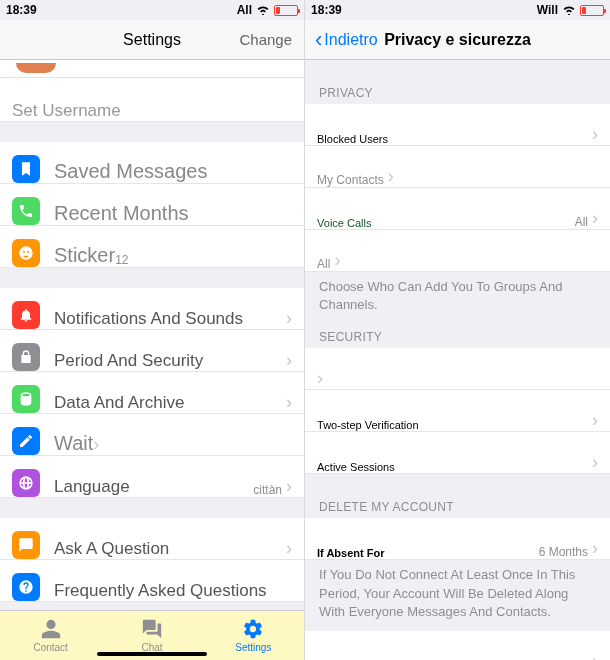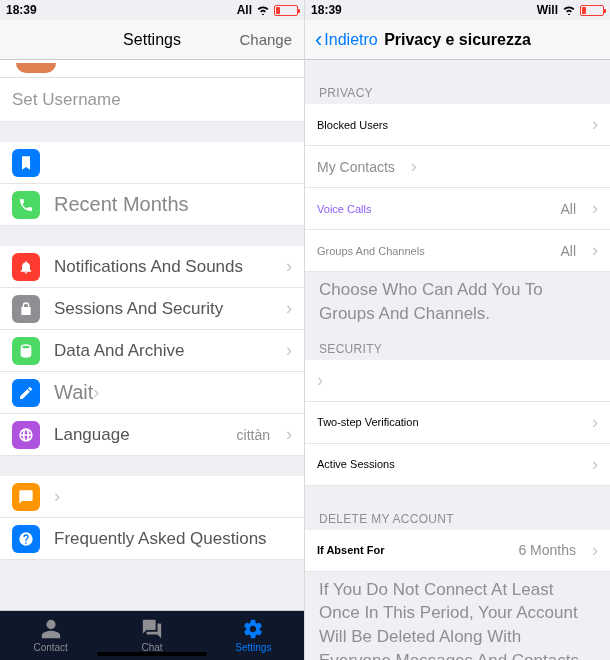--- a/index.html
+++ b/index.html
@@ -12,42 +12,42 @@
 .battery{width:24px;height:11px;border:1px solid #ff3b30;border-radius:2px;position:relative}
 .battery::after{content:"";position:absolute;right:-3px;top:3px;width:2px;height:4px;background:#ff3b30;border-radius:0 1px 1px 0}
 .battery::before{content:"";position:absolute;left:1px;top:1px;width:4px;height:7px;background:#ff3b30;border-radius:1px}
 .nav-bar{height:40px;display:flex;align-items:center;justify-content:center;position:relative;border-bottom:1px solid #c8c7cc;background:#f7f7f8}
 .nav-title{font-size:16px;font-weight:500;color:#000}
 .nav-left{position:absolute;left:10px;display:flex;align-items:center;color:#007aff;font-size:16px}
 .nav-right{position:absolute;right:12px;color:#666;font-size:15px}
 .content{flex:1;overflow-y:hidden}
 .profile-strip{height:18px;background:#fff;border-bottom:1px solid #e0e0e0;display:flex;align-items:flex-end;padding-left:16px}
 .avatar-crop{width:40px;height:10px;border-radius:0 0 20px 20px;background:#e08050;margin-bottom:4px}
-.row{background:#fff;min-height:42px;display:flex;align-items:center;padding:0 12px;border-bottom:1px solid #e5e5e8;position:relative}
+.row{background:#fff;min-height:42px;display:flex;align-items:flex-end;padding:0 12px;border-bottom:1px solid #e5e5e8;position:relative}
 .row-tall{min-height:44px}
 .icon{width:28px;height:28px;border-radius:6px;margin-right:14px;display:flex;align-items:center;justify-content:center;flex-shrink:0}
 .icon svg{width:16px;height:16px;fill:#fff}
 .label{font-size:17px;color:#555;flex:1}
 .label-big{font-size:20px;color:#888}
-.value{font-size:14px;color:#8e8e93;margin-right:16px}
+.value{font-size:12px;color:#8e8e93;margin-right:4px}
 .chevron{color:#c7c7cc;font-size:18px;font-weight:300}
 .section-gap{height:20px}
 .section-header{font-size:12px;color:#8e8e93;padding:6px 14px 4px;letter-spacing:0.3px}
-.section-note{font-size:17px;color:#8e8e93;padding:6px 14px 10px;line-height:1.4}
+.section-note{font-size:13px;color:#8e8e93;padding:6px 14px 10px;line-height:1.4}
 .i-bookmark{background:#007aff}
 .i-call{background:#4cd964}
 .i-sticker{background:#ff9500}
 .i-noti{background:#ff3b30}
 .i-privacy{background:#8e8e93}
 .i-data{background:#4cd964}
 .i-wait{background:#007aff}
 .i-lang{background:#af52de}
 .i-ask{background:#ff9500}
 .i-faq{background:#007aff}
-.tabbar{height:50px;background:#0f172a;border-top:1px solid #c8c7cc;display:flex}
+.tabbar{height:50px;background:#fef9c3;border-top:1px solid #c8c7cc;display:flex}
 .tab{flex:1;display:flex;flex-direction:column;align-items:center;justify-content:center;gap:2px}
 .tab svg{width:26px;height:22px;fill:#8e8e93}
 .tab-label{font-size:10px;color:#8e8e93}
 .tab.active svg{fill:#007aff}
 .tab.active .tab-label{color:#007aff}
 .home-ind{position:absolute;bottom:4px;left:50%;transform:translateX(-50%);width:110px;height:4px;background:#000;border-radius:2px}
 .right-list .row{min-height:42px}
 .right-list .label{font-size:11px;color:#000}
 .back-chev{font-size:22px;font-weight:300;margin-right:2px}
 </style>
@@ -77,47 +77,57 @@
       <span class="label" style="color:#999">Set Username</span>
     </div>
     <div class="section-gap"></div>
 
     <div class="row">
       <div class="icon i-bookmark">
           <svg viewBox="0 0 24 24">
             <path d="M6 2h12v20l-6-4-6 4z"></path>
           </svg>
         </div>
+      <span class="label-big">Saved Messages</span>
     </div>
     <div class="row">
       <div class="icon i-call">
           <svg viewBox="0 0 24 24">
             <path d="M6.6 10.8a15 15 0 006.6 6.6l2.2-2.2a1 1 0 011-.25 11 11 0 003.5.56 1 1 0 011 1V20a1 1 0 01-1 1A17 17 0 013 4a1 1 0 011-1h3.5a1 1 0 011 1 11 11 0 00.56 3.5 1 1 0 01-.25 1z"></path>
           </svg>
         </div>
       <span class="label-big">Recent Months</span>
     </div>
+    <div class="row">
+      <div class="icon i-sticker">
+          <svg viewBox="0 0 24 24">
+            <path d="M12 2a10 10 0 100 20 10 10 0 000-20zm-3 7a1.5 1.5 0 110 3 1.5 1.5 0 010-3zm6 0a1.5 1.5 0 110 3 1.5 1.5 0 010-3zm-3 10a5 5 0 01-4.5-3h9A5 5 0 0112 19z"></path>
+          </svg>
+        </div>
+      <span class="label-big">Sticker</span>
+      <span class="value">12</span>
+    </div>
     <div class="section-gap"></div>
 
     <div class="row">
       <div class="icon i-noti">
           <svg viewBox="0 0 24 24">
             <path d="M12 22a2 2 0 002-2h-4a2 2 0 002 2zm6-6V11a6 6 0 00-5-5.9V4a1 1 0 00-2 0v1.1A6 6 0 006 11v5l-2 2v1h16v-1z"></path>
           </svg>
         </div>
       <span class="label">Notifications And Sounds</span>
       <span class="chevron">›</span>
     </div>
     <div class="row">
       <div class="icon i-privacy">
           <svg viewBox="0 0 24 24">
             <path d="M17 9V7a5 5 0 00-10 0v2H5v12h14V9zm-8 0V7a3 3 0 016 0v2z"></path>
           </svg>
         </div>
-      <span class="label">Sessions And Security</span>
+      <span class="label">Period And Security</span>
       <span class="chevron">›</span>
     </div>
     <div class="row">
       <div class="icon i-data">
           <svg viewBox="0 0 24 24">
             <path d="M12 2C7 2 4 3.8 4 6v12c0 2.2 3 4 8 4s8-1.8 8-4V6c0-2.2-3-4-8-4zm0 2c4.4 0 6 1.3 6 2s-1.6 2-6 2-6-1.3-6-2 1.6-2 6-2z"></path>
           </svg>
         </div>
       <span class="label">Data And Archive</span>
       <span class="chevron">›</span>
@@ -142,20 +152,21 @@
       <span class="chevron">›</span>
     </div>
     <div class="section-gap"></div>
 
     <div class="row">
       <div class="icon i-ask">
           <svg viewBox="0 0 24 24">
             <path d="M20 2H4a2 2 0 00-2 2v18l4-4h14a2 2 0 002-2V4a2 2 0 00-2-2z"></path>
           </svg>
         </div>
+      <span class="label">Ask A Question</span>
       <span class="chevron">›</span>
     </div>
     <div class="row">
       <div class="icon i-faq">
           <svg viewBox="0 0 24 24">
             <path d="M12 2a10 10 0 100 20 10 10 0 000-20zm1 17h-2v-2h2zm2.07-7.75l-.9.92A3.4 3.4 0 0013 15h-2v-.5a4 4 0 011.17-2.83l1.24-1.26A2 2 0 0012 7a2 2 0 00-2 2H8a4 4 0 118 0 3.2 3.2 0 01-.93 2.25z"></path>
           </svg>
         </div>
       <span class="label">Frequently Asked Questions</span>
     </div>
@@ -206,26 +217,25 @@
     <div class="section-header">PRIVACY</div>
     <div class="row">
       <span class="label">Blocked Users</span>
       <span class="chevron">›</span>
     </div>
     <div class="row">
       <span class="value">My Contacts</span>
       <span class="chevron">›</span>
     </div>
     <div class="row">
-      <span class="label" style="color:#8b5cf6">Voice Calls</span>
+      <span class="label" style="color:#14532d">Voice Calls</span>
       <span class="value">All</span>
       <span class="chevron">›</span>
     </div>
     <div class="row">
-      <span class="label" style="color:#888">Groups And Channels</span>
       <span class="value">All</span>
       <span class="chevron">›</span>
     </div>
     <div class="section-note">Choose Who Can Add You To Groups And Channels.</div>
 
     <div class="section-header">SECURITY</div>
     <div class="row">
       <span class="chevron">›</span>
     </div>
     <div class="row">

